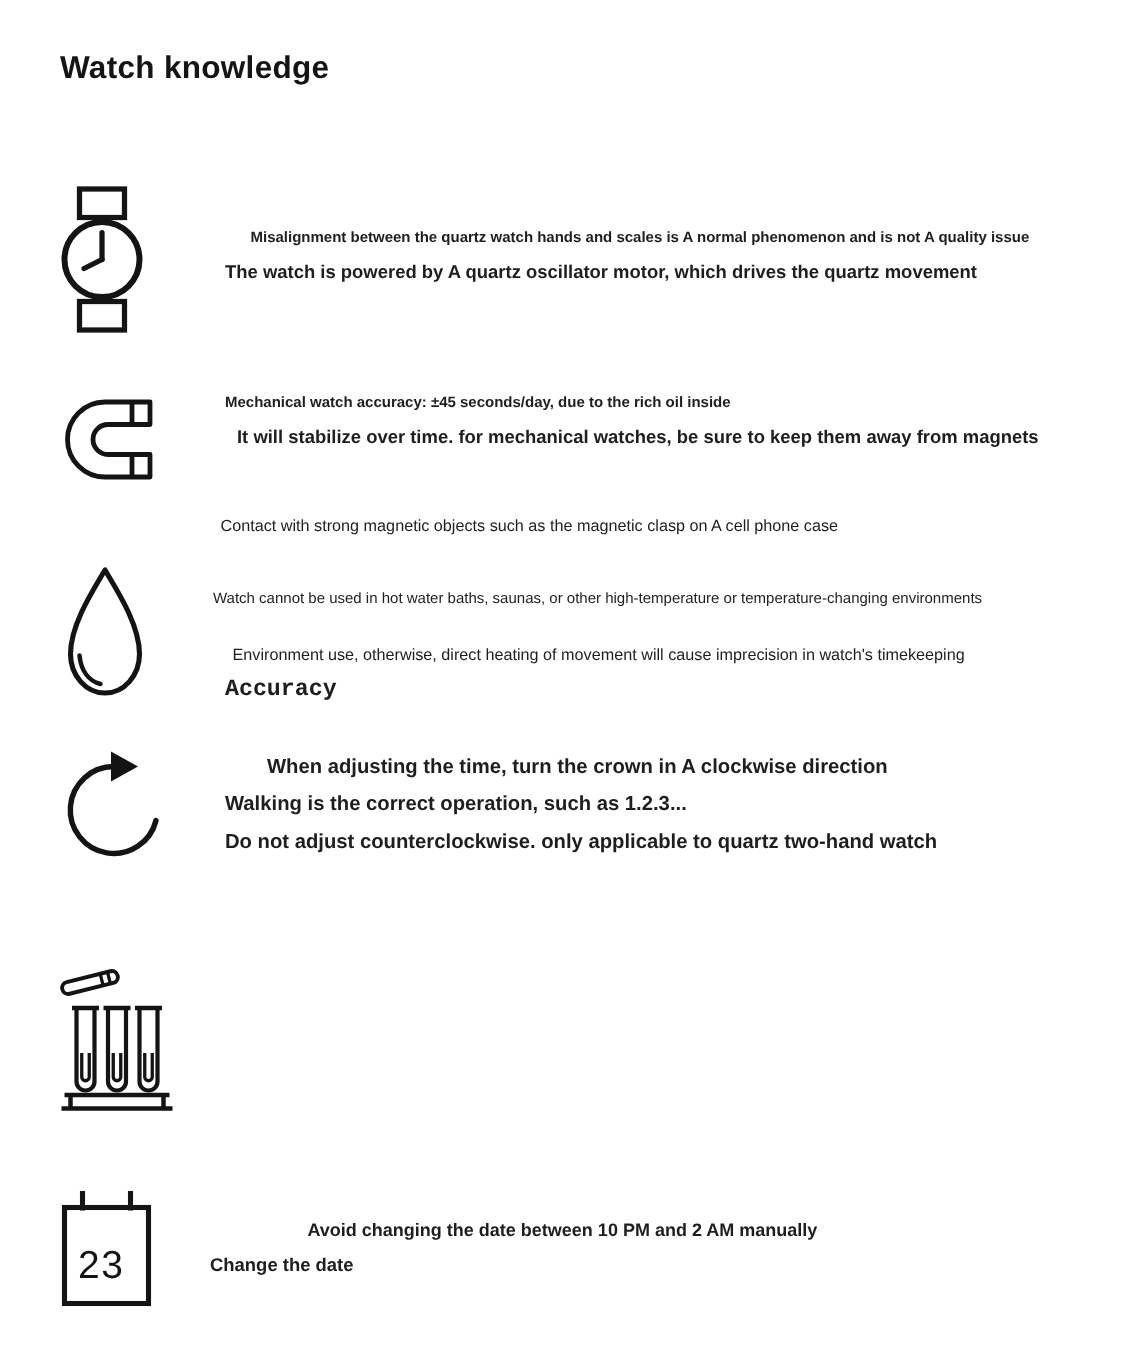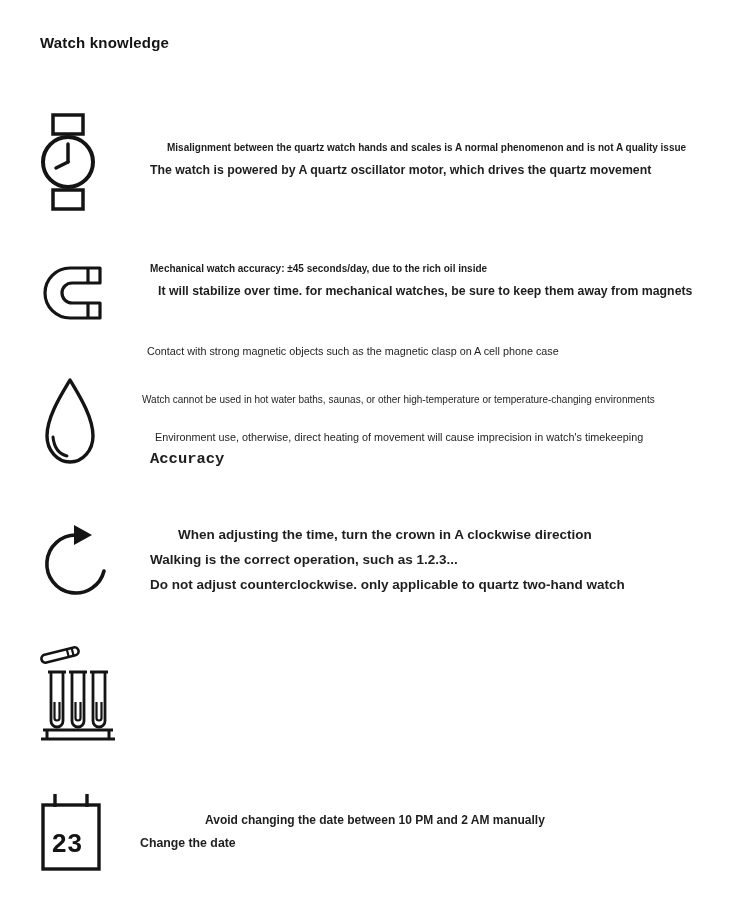--- a/index.html
+++ b/index.html
@@ -9,50 +9,50 @@
     color:#1c1c1c;
   }
   .canvas {
     position:relative;
     width:750px; height:909px;
     background:#ffffff;
     overflow:hidden;
   }
   .title {
     position:absolute; left:40px; top:34px;
-    font-size:15px; font-weight:bold; letter-spacing:.2px; color:#141414;
+    font-size:21px; font-weight:bold; letter-spacing:.2px; color:#141414;
   }
   .sec { position:absolute; left:40px; width:705px; }
   .icon { position:absolute; left:0; top:0; }
   .lines { margin-left:100px; }
   .ln { margin:0 0 8px 0; line-height:1.25; color:#1e1e1e; }
   .b  { font-weight:bold; }
   .t10  { font-size:10px; }
   .t11  { font-size:10.8px; }
   .t12  { font-size:12.3px; }
   .t13  { font-size:12px; }
   .t13b { font-size:13.5px; }
   .t14  { font-size:10px; }
   .t15  { font-size:15.5px;font-family:Liberation Mono, monospace; }
   .t17  { font-size:17.5px; }
   .cal-day {
     position:absolute; left:12px; top:36px;
-    font-size:26px; font-weight:bold; color:#141414;
+    font-size:26px; font-weight:normal; color:#141414;
     letter-spacing:1px;
   }
   svg { display:block; }
 </style>
 </head>
 <body>
 
 <div class="canvas">
 
   <h1 class="title">Watch knowledge</h1>
 
-  <section class="sec" style="top:112px;">
+  <section class="sec" style="top:123px;">
     <div class="icon">
       <svg width="56" height="100" viewBox="0 0 56 100" fill="none" stroke="#141414">
         <rect x="13" y="3" width="30" height="19" stroke-width="3.5"></rect>
         <rect x="13" y="78" width="30" height="19" stroke-width="3.5"></rect>
         <circle cx="28" cy="50" r="25" stroke-width="4"></circle>
         <path d="M28 50 V32" stroke-width="3.5" stroke-linecap="round"></path>
         <path d="M28 50 L16 56" stroke-width="3.5" stroke-linecap="round"></path>
       </svg>
     </div>
     <div class="lines" style="padding-top:30px;">
@@ -82,21 +82,21 @@
         <path d="M13 61 C14 71 19 78 27 80" stroke-width="3" stroke-linecap="round"></path>
       </svg>
     </div>
     <div class="lines" style="padding-top:18px;">
       <p class="ln t10" style="padding-left:2px;">Watch cannot be used in hot water baths, saunas, or other high-temperature or temperature-changing environments</p>
       <p class="ln t11" style="padding-left:15px; margin-bottom:6px;margin-top:24px;">Environment use, otherwise, direct heating of movement will cause imprecision in watch's timekeeping</p>
       <p class="ln t15 b" style="padding-left:10px;">Accuracy</p>
     </div>
   </section>
 
-  <section class="sec" style="top:522px;">
+  <section class="sec" style="top:498px;">
     <div class="icon">
       <svg width="70" height="78" viewBox="0 0 70 78" fill="none" stroke="#141414">
         <path d="M36 13 A29 29 0 1 0 64 49" stroke-width="3.6" stroke-linecap="round"></path>
         <polygon points="34,3 34,23 52,13" fill="#141414" stroke="none"></polygon>
       </svg>
     </div>
     <div class="lines" style="padding-top:5px;">
       <p class="ln t13b b" style="padding-left:38px;">When adjusting the time, turn the crown in A clockwise direction</p>
       <p class="ln t13b b" style="padding-left:10px;">Walking is the correct operation, such as 1.2.3...</p>
       <p class="ln t13b b" style="padding-left:10px;">Do not adjust counterclockwise. only applicable to quartz two-hand watch</p>

